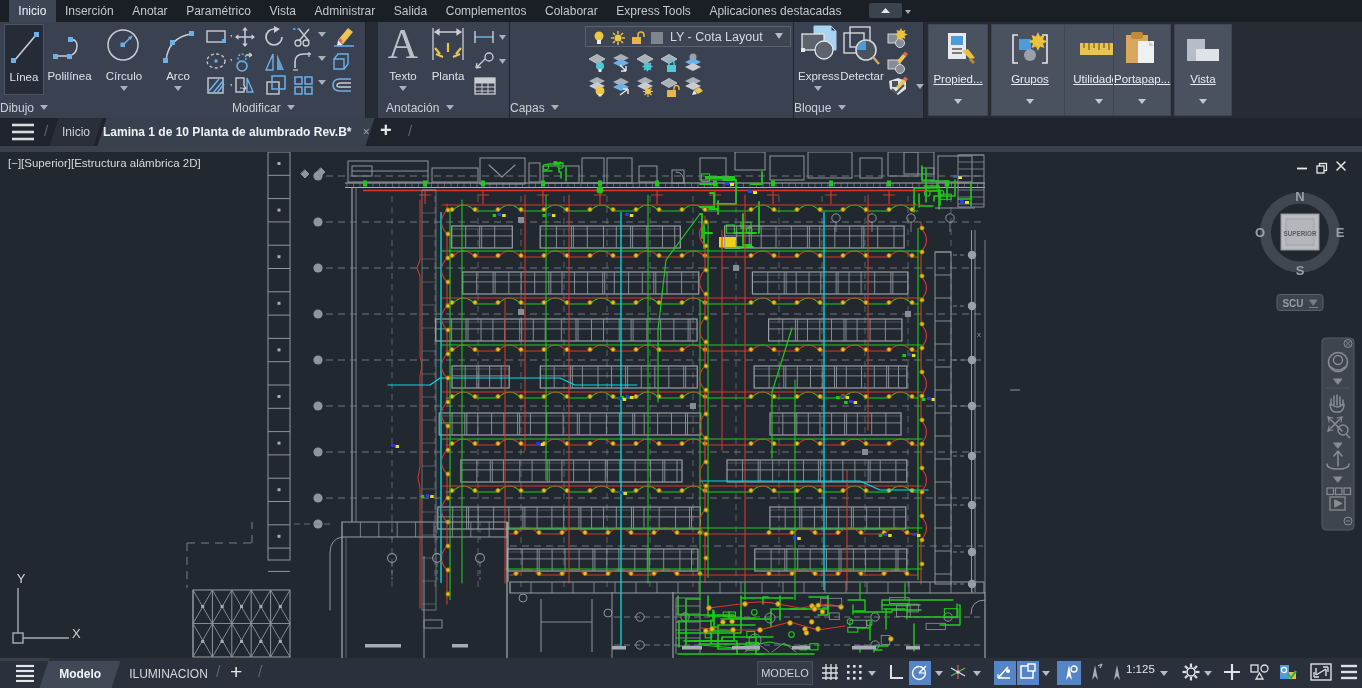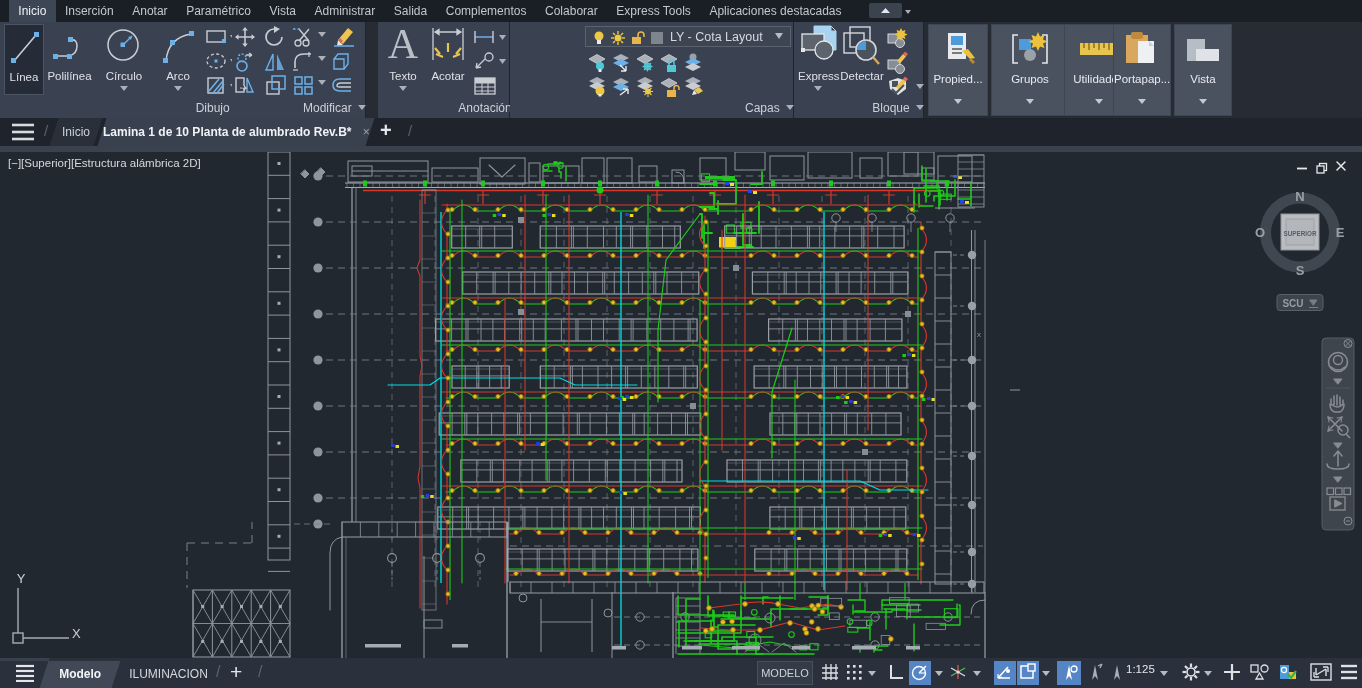--- a/index.html
+++ b/index.html
@@ -7,26 +7,26 @@
 .mi.act { background:#3d4654; color:#eef3f8; }
 .mbtn { display:flex; align-items:center; }
 .ribbon { position:absolute; left:0; top:22px; width:100%; height:96px; background:#262b34; }
 .panel { position:absolute; top:0; height:96px; background:#3a4150; border-right:1px solid #20242b; }
 .bigbtn { position:absolute; top:2px; height:76px; text-align:center; }
 .bigbtn.pressed { background:#262c37; border:1px solid #4a5462; height:71px; }
 .bigbtn svg { display:block; margin:0 auto; }
 .blbl { font-size:11.5px; white-space:nowrap; color:#dde1e7; line-height:13px; margin-top:2px; }
 .caret { width:0; height:0; border:4px solid transparent; border-top:5px solid #aab0b8; margin:3px auto 0; }
 .sm { position:absolute; }
-.plbl { position:absolute; bottom:1px; height:17px; font-size:12px; color:#ccd1d8; text-align:right; line-height:16px; }
+.plbl { position:absolute; bottom:1px; height:17px; font-size:12px; color:#ccd1d8; text-align:left; line-height:16px; }
 .c2 { display:inline-block; width:0; height:0; border:4px solid transparent; border-top:5px solid #aab0b8; vertical-align:-2px; margin-left:3px; }
 .combo { position:absolute; left:75px; top:4px; width:206px; height:21px; background:#3d4553; border:1px solid #5a626e; display:flex; }
 .combot { font-size:12.5px; color:#d5dae0; line-height:20px; margin-left:5px; white-space:nowrap; }
 .bigpanel { position:absolute; top:2px; height:92px; background:#4a5260; border:1px solid #3e4653; text-align:center; }
-.bplbl { font-size:11.5px; color:#e8ebef; margin-top:4px; }
+.bplbl { font-size:11.5px; color:#e8ebef; margin-top:4px;text-decoration:underline; }
 .bpcaret { width:0; height:0; border:4.5px solid transparent; border-top:5.5px solid #c3c9d1; margin:14px auto 0; }
 .tabbar { position:absolute; left:0; top:118px; width:100%; height:28px; background:#1f242c; }
 .ftab { position:absolute; top:0; height:28px; background:#2a303a; color:#ccd1d8; font-size:12px; text-align:center; line-height:28px; transform:skewX(-18deg); }
 .ftab > span { display:inline-block; transform:skewX(18deg); white-space:nowrap; }
 .ftab.act { background:#39414e; color:#f0f2f5; font-weight:bold; }
 .slash { position:absolute; top:4px; color:#5a626c; font-size:15px; }
 .plus { position:absolute; top:1px; color:#e3e6ea; font-size:20px; font-weight:bold; }
 .band { position:absolute; left:0; top:146px; width:100%; height:6px; background:#3a424f; }
 .canvas { position:absolute; left:0; top:152px; width:100%; height:506px; background:#212830; }
 .statusbar { position:absolute; left:0; top:658px; width:100%; height:30px; background:#2a313c; }
@@ -191,39 +191,39 @@
       </div>
       <div class="bigbtn" style="left:48px;width:44px">
         <svg width="44" height="44" style="">
           <line x1="7" y1="4" x2="7" y2="36" stroke="#c9ced5" stroke-width="1.3"></line>
           <line x1="37" y1="4" x2="37" y2="36" stroke="#c9ced5" stroke-width="1.3"></line>
           <path d="M9,8 L35,8 M9,8 l4,-2.5 v5 Z M35,8 l-4,-2.5 v5 Z" stroke="#c9ced5" stroke-width="1.3" fill="#c9ced5"></path>
           <g stroke="#e8c54e" stroke-width="2.2" fill="none">
             <path d="M22,28 l0,-9 M14,30 l-5,-6 M30,30 l5,-6 M17,33 l-7,-3 M27,33 l7,-3"></path>
           </g>
         </svg>
-        <div class="blbl">Acotar</div>
+        <div class="blbl">Planta</div>
       </div>
       <div class="sm" style="left:94px;top:5px"><svg width="34" height="20" style="">
           <line x1="3" y1="10" x2="21" y2="10" stroke="#6db0e8" stroke-width="1.5"></line>
           <line x1="3" y1="4" x2="3" y2="16" stroke="#c9ced5" stroke-width="1.4"></line>
           <line x1="21" y1="4" x2="21" y2="16" stroke="#c9ced5" stroke-width="1.4"></line>
           <path d="M27,8 l7,0 -3.5,5 Z" fill="#aab0b8"></path>
         </svg></div>
       <div class="sm" style="left:94px;top:29px"><svg width="34" height="20" style="">
           <circle cx="17" cy="6" r="4" stroke="#c9ced5" stroke-width="1.3" fill="none"></circle>
           <path d="M13,8 L4,17 m0,0 l5,-1 m-5,1 l1,-5" stroke="#c9ced5" stroke-width="1.3" fill="none"></path>
           <path d="M27,8 l7,0 -3.5,5 Z" fill="#aab0b8"></path>
         </svg></div>
       <div class="sm" style="left:94px;top:53px"><svg width="34" height="22" style="">
           <rect x="3" y="3" width="20" height="16" stroke="#c9ced5" stroke-width="1.3" fill="none"></rect>
           <path d="M3,8 h20 M3,12 h20 M3,16 h20 M10,3 v16 M16,3 v16" stroke="#c9ced5" stroke-width="1"></path>
           <rect x="3" y="3" width="20" height="5" fill="#c9ced5"></rect>
         </svg></div>
-      <div class="plbl" style="left:16px;width:132px">Anotación <span class="c2"></span></div>
+      <div class="plbl" style="left:8px;width:132px">Anotación <span class="c2"></span></div>
     </div>
     <div class="panel" style="left:510px;width:284px">
       <div class="combo">
         <svg width="15" height="17" style="margin:3px 1px 0 6px">
           <circle cx="7" cy="6" r="4.5" fill="#edc845"></circle>
           <rect x="5" y="10" width="4" height="4" fill="#e8eaed"></rect>
         </svg>
         <svg width="17" height="17" style="margin:3px 1px 0 2px">
           <circle cx="8" cy="8" r="3.5" fill="#edc845"></circle>
           <g stroke="#edc845" stroke-width="1.4">

